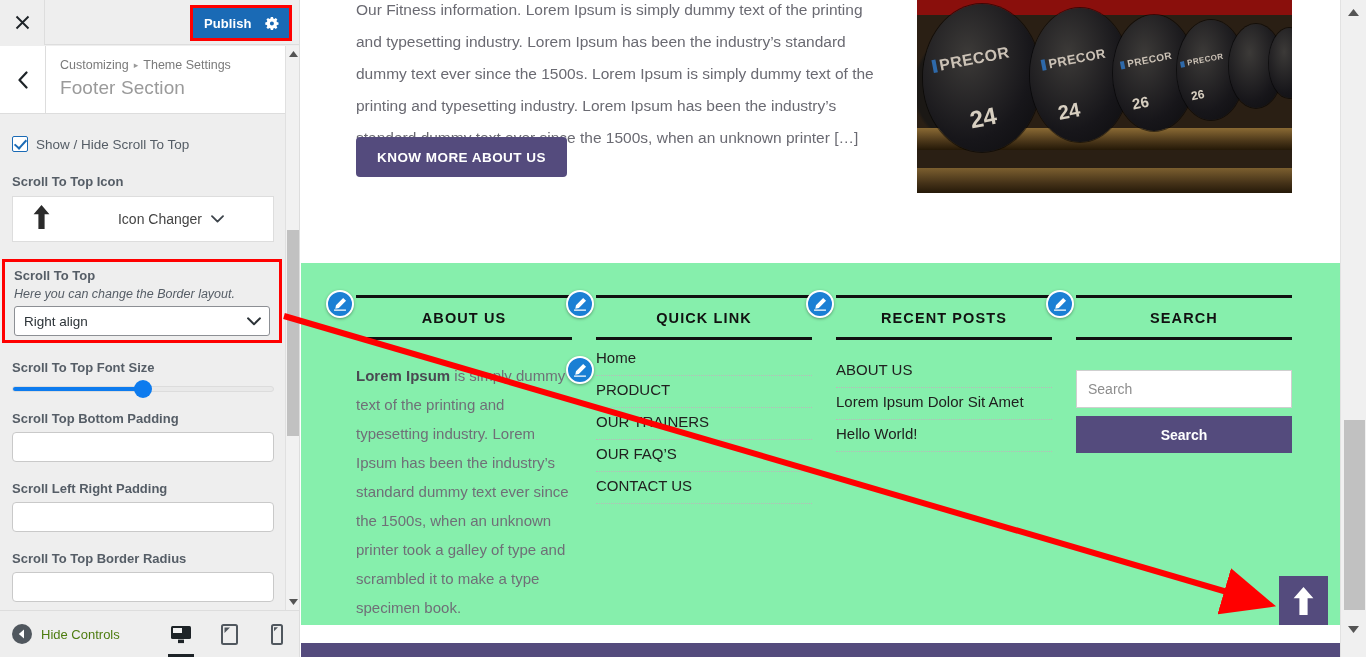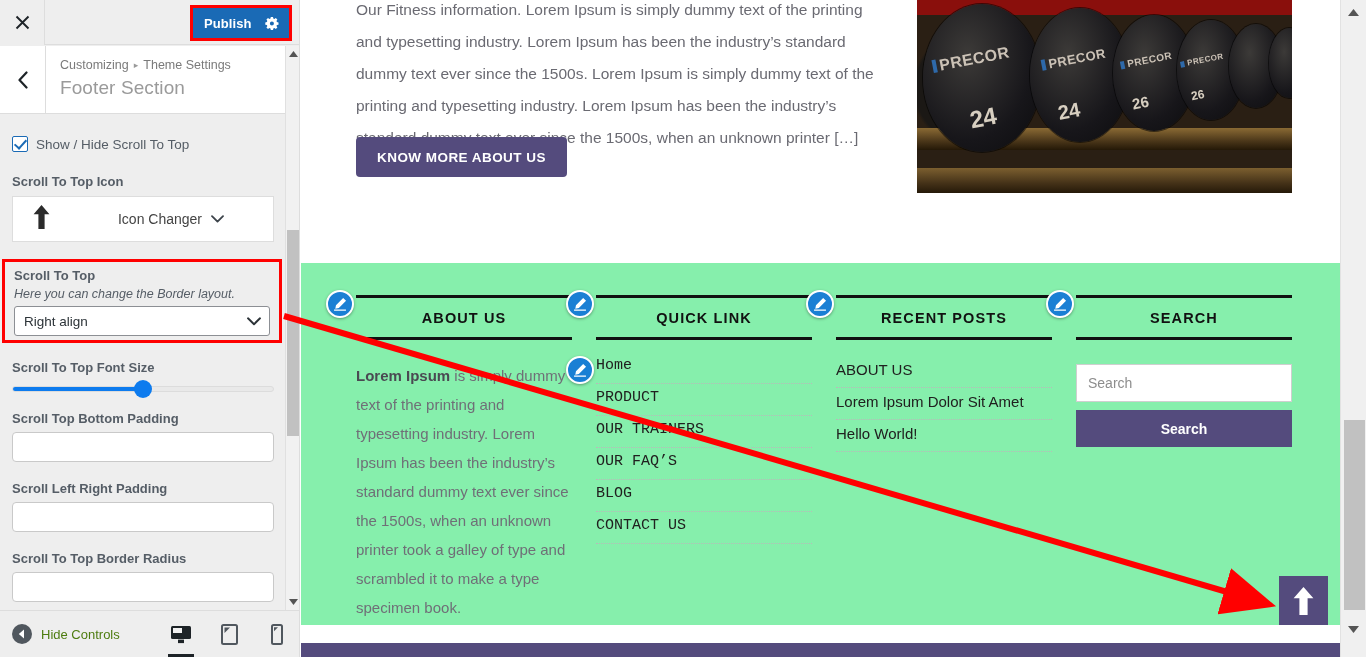--- a/index.html
+++ b/index.html
@@ -539,46 +539,45 @@
         </div>
         <div class="fcol-body about-body">
           <b>Lorem Ipsum</b><span> is simply dummy text of the printing and typesetting industry. Lorem Ipsum has been the industry’s standard dummy text ever since the 1500s, when an unknown printer took a galley of type and scrambled it to make a type specimen book.</span>
         </div>
       </div>
 
       <div class="fcol" style="left:295px; width:216px;">
         <div class="fcol-head">
           <span class="ht">QUICK LINK</span>
         </div>
-        <ul class="fcol-body link-list" style="margin-top:12px;font-family:Liberation Mono, monospace;">
+        <ul class="fcol-body link-list" style="margin-top:4px;">
           <li>Home</li>
           <li>PRODUCT</li>
           <li>OUR TRAINERS</li>
           <li>OUR FAQ’S</li>
-          <li>BLOG</li>
           <li>CONTACT US</li>
         </ul>
       </div>
 
       <div class="fcol" style="left:535px; width:216px;">
         <div class="fcol-head">
           <span class="ht">RECENT POSTS</span>
         </div>
         <ul class="fcol-body link-list" style="margin-top:16px;">
           <li>ABOUT US</li>
           <li>Lorem Ipsum Dolor Sit Amet</li>
           <li>Hello World!</li>
         </ul>
       </div>
 
       <div class="fcol" style="left:775px; width:216px;">
         <div class="fcol-head">
           <span class="ht">SEARCH</span>
         </div>
-        <div class="fcol-body" style="margin-top:24px;">
+        <div class="fcol-body" style="margin-top:30px;">
           <input class="search-input" type="text" placeholder="Search" style="">
           <button class="search-btn">Search</button>
         </div>
       </div>
 
       <div class="edit-pin" style="left:25px;  top:27px;">
         <svg width="14" height="14" viewBox="0 0 16 16">
             <path fill="#ffffff" d="M11.6 1.1l3.3 3.3-8.2 8.2-4.1.8.8-4.1zM1.2 14.2h13.6v1.5H1.2z"></path>
           </svg>
       </div>

